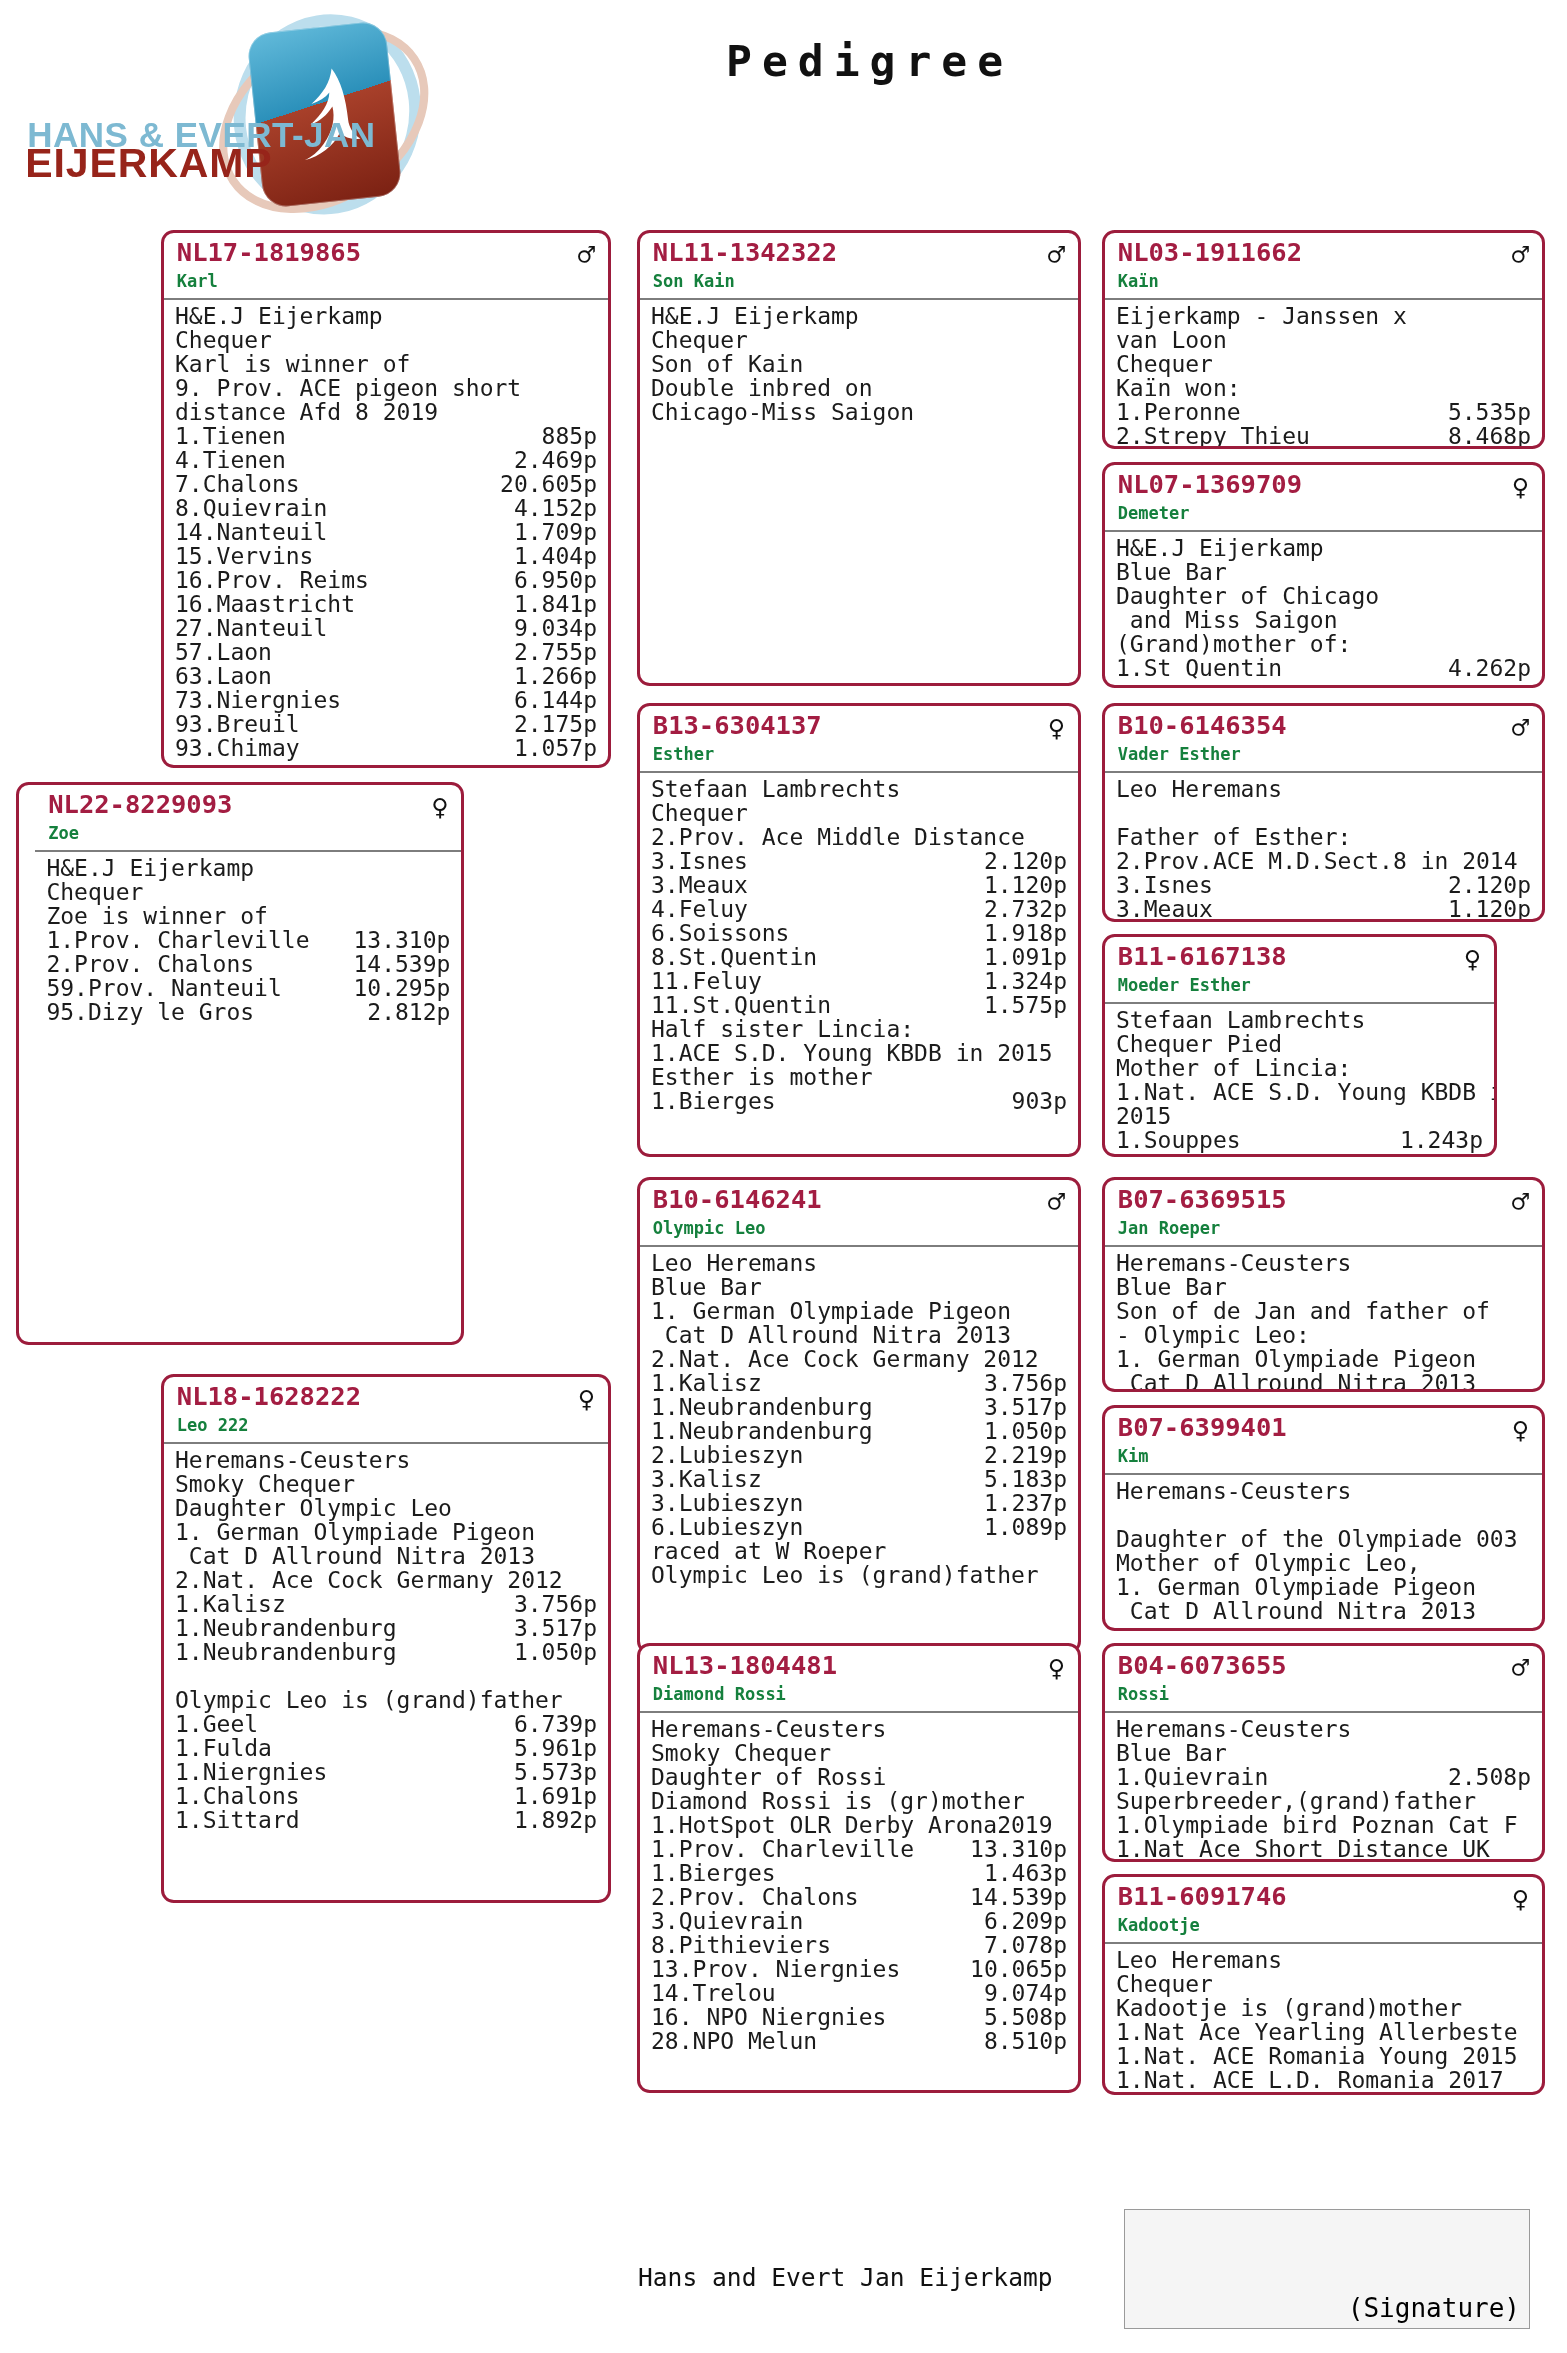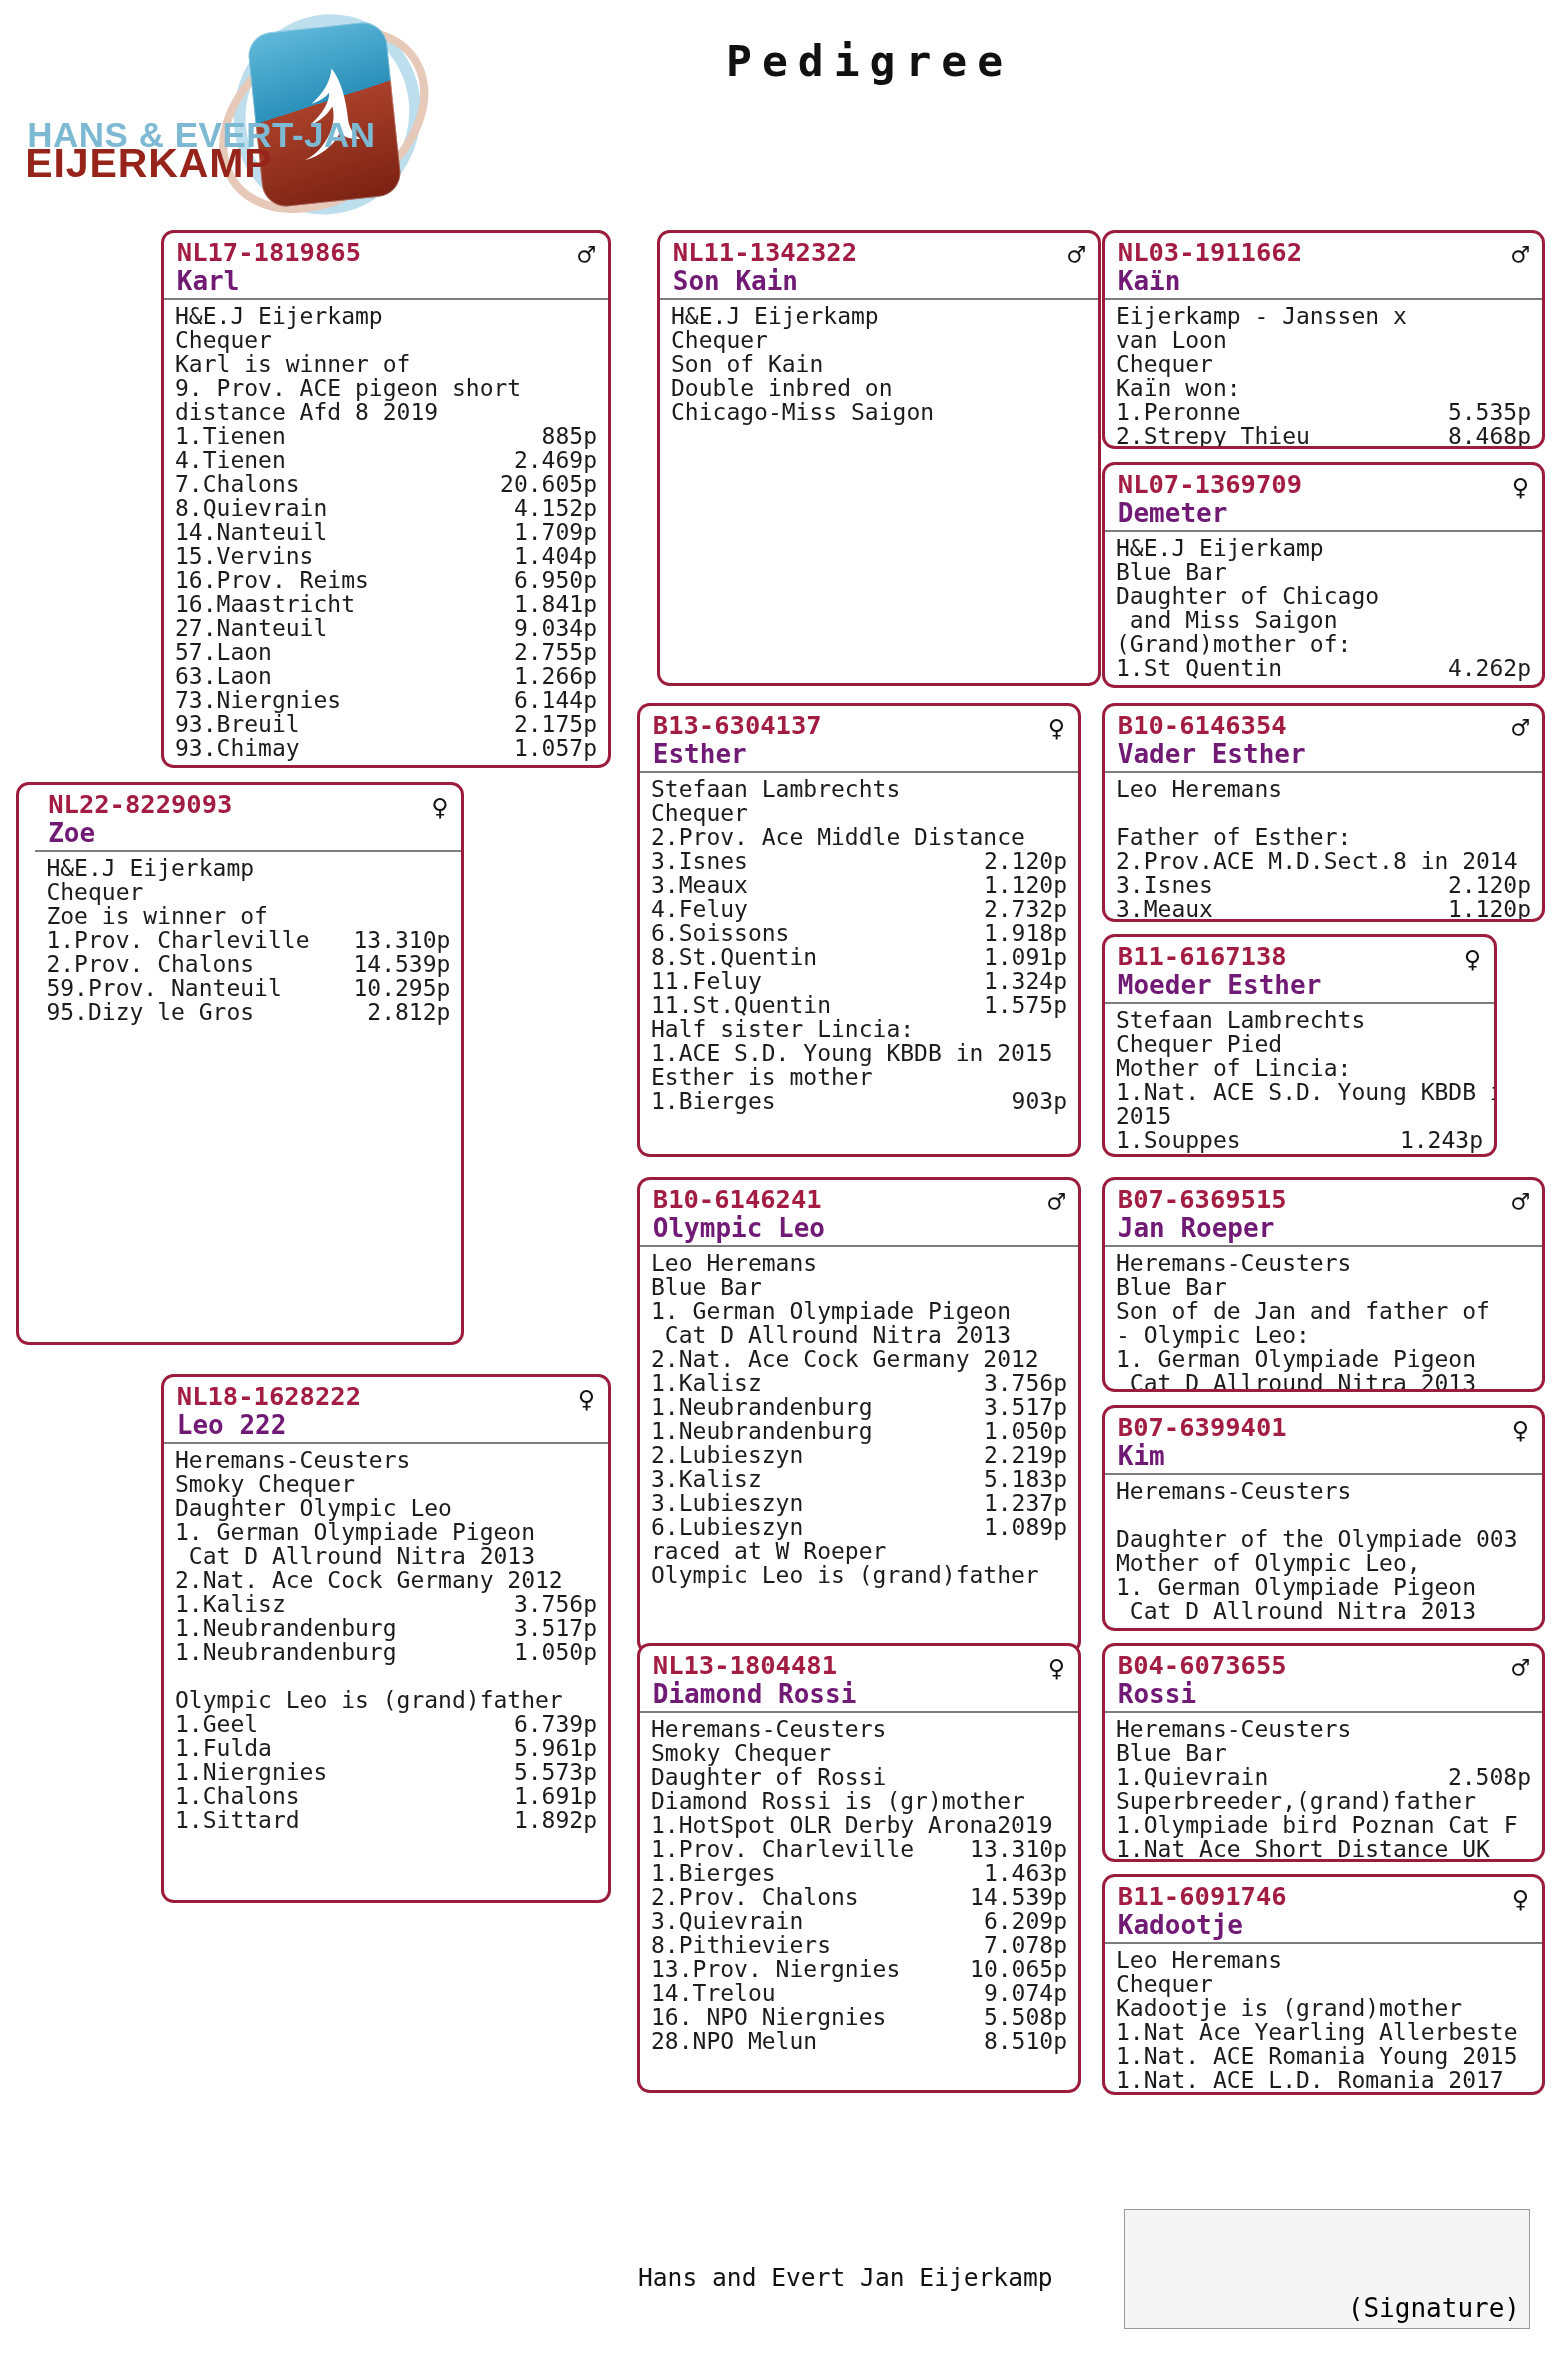--- a/index.html
+++ b/index.html
@@ -22,32 +22,32 @@
   .logo-line2{position:absolute;left:18px;top:133px;font-family:"Liberation Sans",sans-serif;font-weight:bold;font-size:41px;color:#97241a;letter-spacing:0.9px;white-space:pre;}
   .emblem{position:absolute;left:248px;top:20px;width:139px;height:175px;border-radius:24px;transform:rotate(-6deg);
     background:linear-gradient(168deg,#63bbdb 0%,#2b90ba 44%,#a8402a 44%,#7a2012 100%);
     box-shadow:0 0 0 0.9px rgba(255,255,255,.3) inset;}
   .emblem svg{position:absolute;left:25.5px;top:31px;}
 
   
   .pbox{position:absolute;background:#fff;border:3.6px solid var(--maroon);border-radius:12.8px;box-sizing:border-box;overflow:hidden;}
   .hdr{position:relative;padding:4.6px 12.8px 2.7px 12.8px;}
   .ring{font-size:25.5px;line-height:28px;font-weight:bold;color:var(--ring);white-space:pre;}
-  .name{font-size:26px;line-height:30px;font-weight:bold;color:#701a75;white-space:pre;}
+  .name{font-size:17px;line-height:30px;font-weight:bold;color:#15803d;white-space:pre;}
   .sexicon{position:absolute;top:7.3px;right:12.8px;font-size:29px;font-weight:bold;color:#111;line-height:31px;}
   .divider{border-top:2.7px solid var(--divider);height:0;}
   .bodytxt{padding:3.6px 11px 3.6px 11px;font-size:23px;line-height:24px;white-space:pre;}
   .line{min-height:24px;}
   .row{display:flex;justify-content:space-between;}
   .row .pts{text-align:right;}
 
   #box-karl         {left:161px; top:230px;  width:450px; height:538px;}
   #box-zoe          {left:16.4px;  top:782px;  width:448px; height:563px;padding-left:16px;}
   #box-leo222       {left:161px; top:1374px; width:450px; height:529px;}
-  #box-son_kain     {left:637px; top:230px;  width:444px; height:456px;margin-left:20px;}
+  #box-son_kain     {left:637px; top:230px;  width:444px; height:456px;}
   #box-esther       {left:637px; top:703px;  width:444px; height:454px;}
   #box-olympic_leo  {left:637px; top:1177px; width:444px; height:477px;}
   #box-diamond_rossi{left:637px; top:1643px; width:444px; height:450px;}
   #box-kain         {left:1102px;top:230px;  width:443px; height:219px;}
   #box-demeter      {left:1102px;top:462px;  width:443px; height:226px;}
   #box-vader_esther {left:1102px;top:703px;  width:443px; height:219px;}
   #box-moeder_esther{left:1102px;top:934px; width:395px; height:223px;}
   #box-jan_roeper   {left:1102px;top:1177px; width:443px; height:215px;}
   #box-kim          {left:1102px;top:1405px; width:443px; height:226px;}
   #box-rossi        {left:1102px;top:1643px; width:443px; height:219px;}

